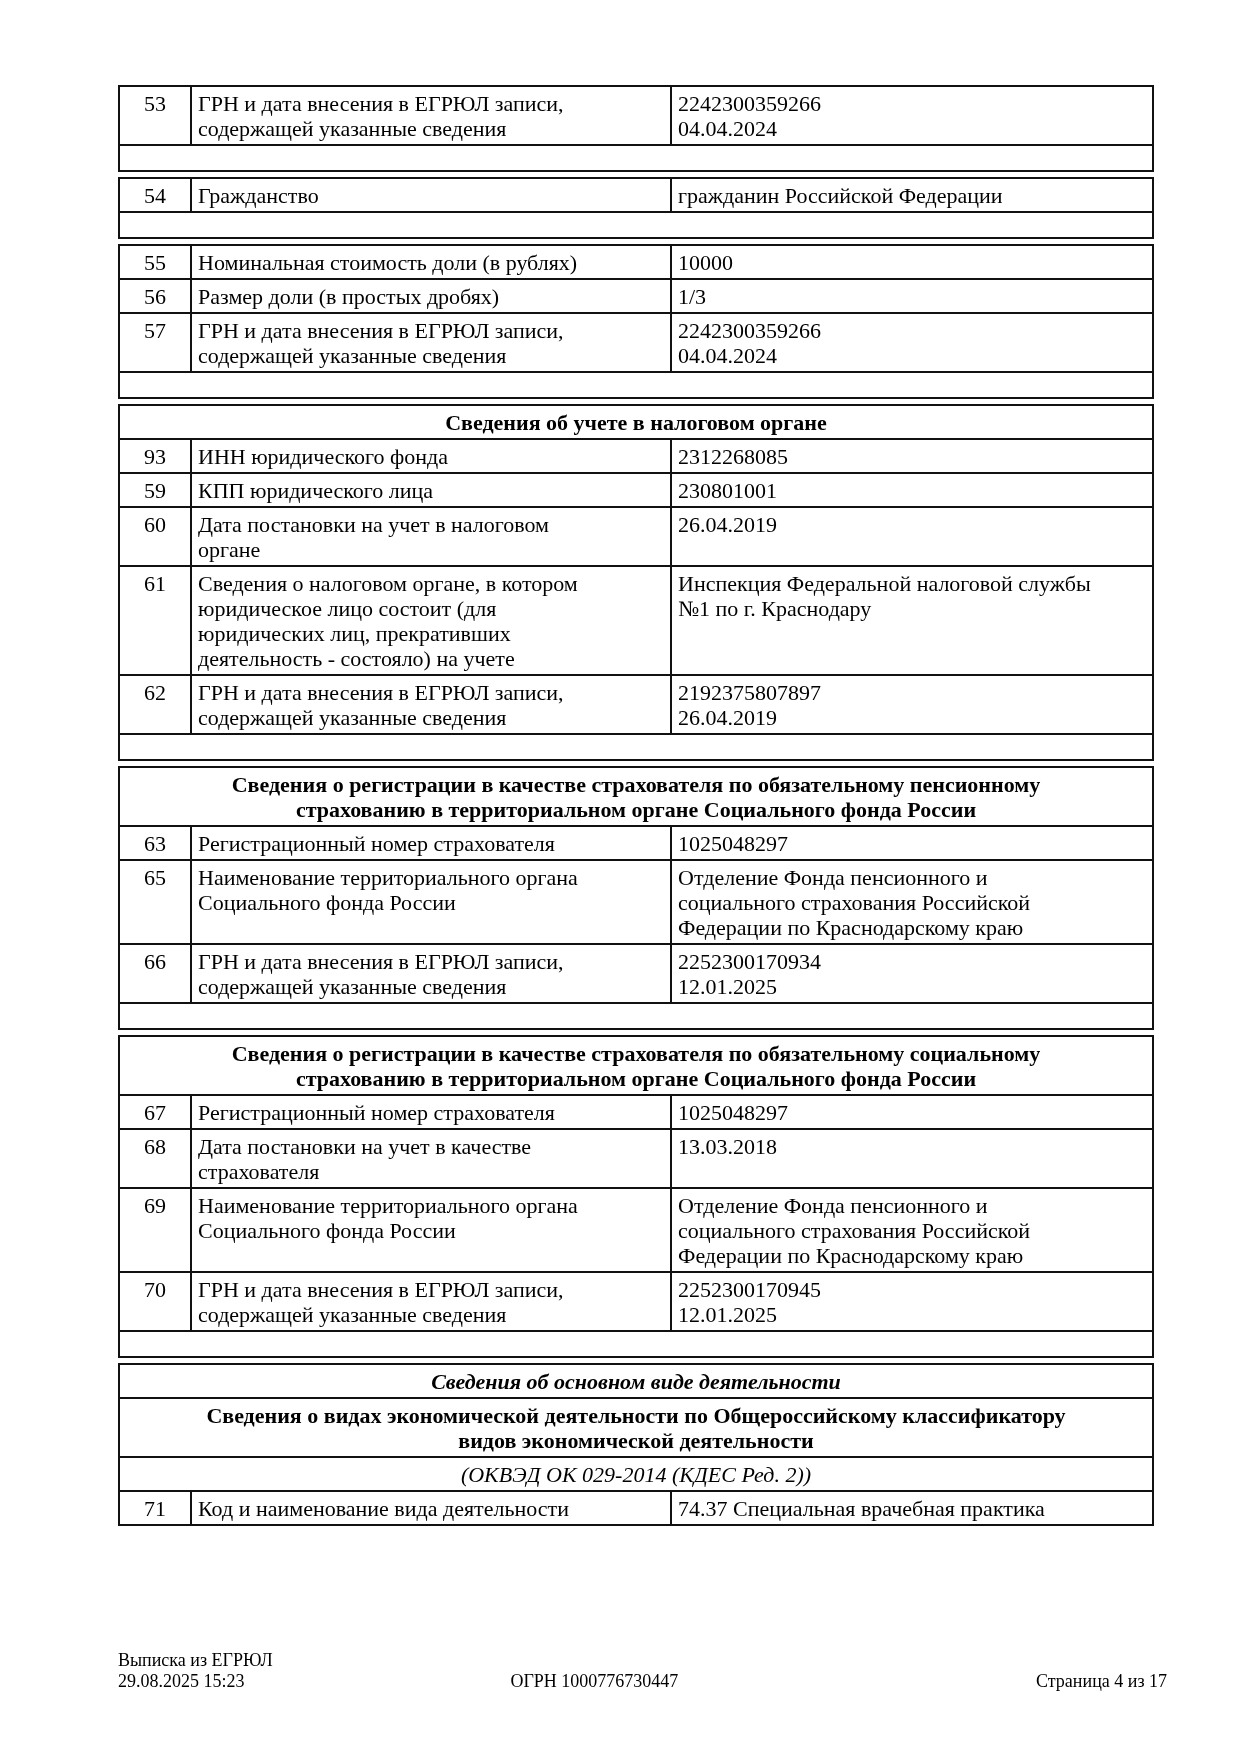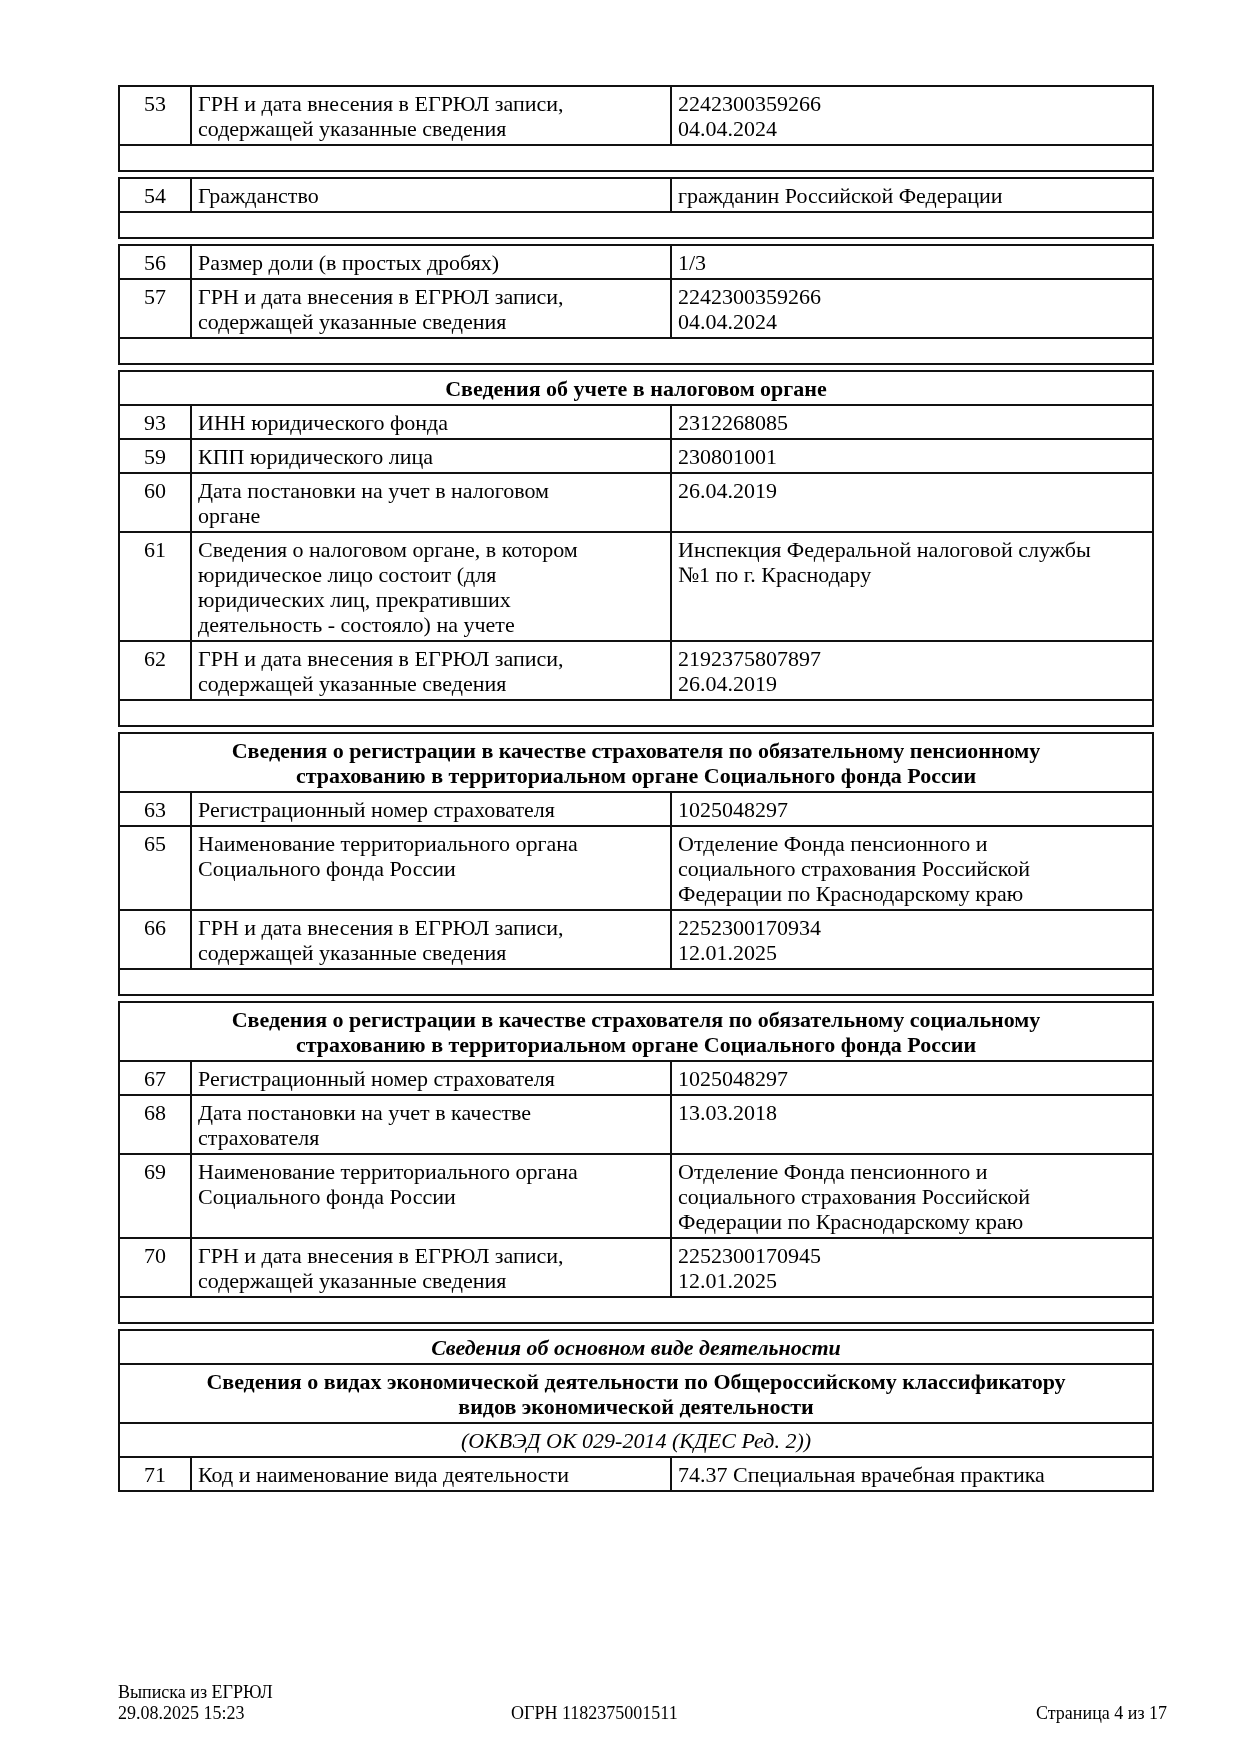--- a/index.html
+++ b/index.html
@@ -50,21 +50,21 @@
   .footer {
     position:absolute;
     left:118px;
     top:1650px;
     width:1049px;
     display:flex;
     align-items:flex-end;
     font-size:18px;
     line-height:21px;
   }
-  .footer-left { white-space:pre-line;margin-top:32px; }
+  .footer-left { white-space:pre-line; }
   .footer-center {
     flex:1;
     text-align:center;
     position:relative;
     left:-60px;
   }
   .footer-right { text-align:right; }
 </style>
 </head>
 <body>
@@ -106,20 +106,25 @@
         </tr>
       </tbody>
     </table>
     <table class="doc-table">
       <colgroup>
         <col style="width: 72px;">
         <col style="width: 480px;">
         <col style="width: 482px;">
       </colgroup>
       <tbody>
+        <tr>
+          <td class="cell-num">55</td>
+          <td class="cell-label">Номинальная стоимость доли (в рублях)</td>
+          <td class="cell-value">10000</td>
+        </tr>
         <tr>
           <td class="cell-num">56</td>
           <td class="cell-label">Размер доли (в простых дробях)</td>
           <td class="cell-value">1/3</td>
         </tr>
         <tr>
           <td class="cell-num">57</td>
           <td class="cell-label">ГРН и дата внесения в ЕГРЮЛ записи,
 содержащей указанные сведения</td>
           <td class="cell-value">2242300359266
@@ -277,15 +282,15 @@
           <td class="cell-label">Код и наименование вида деятельности</td>
           <td class="cell-value">74.37 Специальная врачебная практика</td>
         </tr>
       </tbody>
     </table>
   </div>
 
 <div class="footer">
   <div class="footer-left">Выписка из ЕГРЮЛ
 29.08.2025 15:23</div>
-  <div class="footer-center">ОГРН 1182375001511</div>
+  <div class="footer-center">ОГРН 1000776730447</div>
   <div class="footer-right">Страница 4 из 17</div>
 </div>
 
 </body></html>

